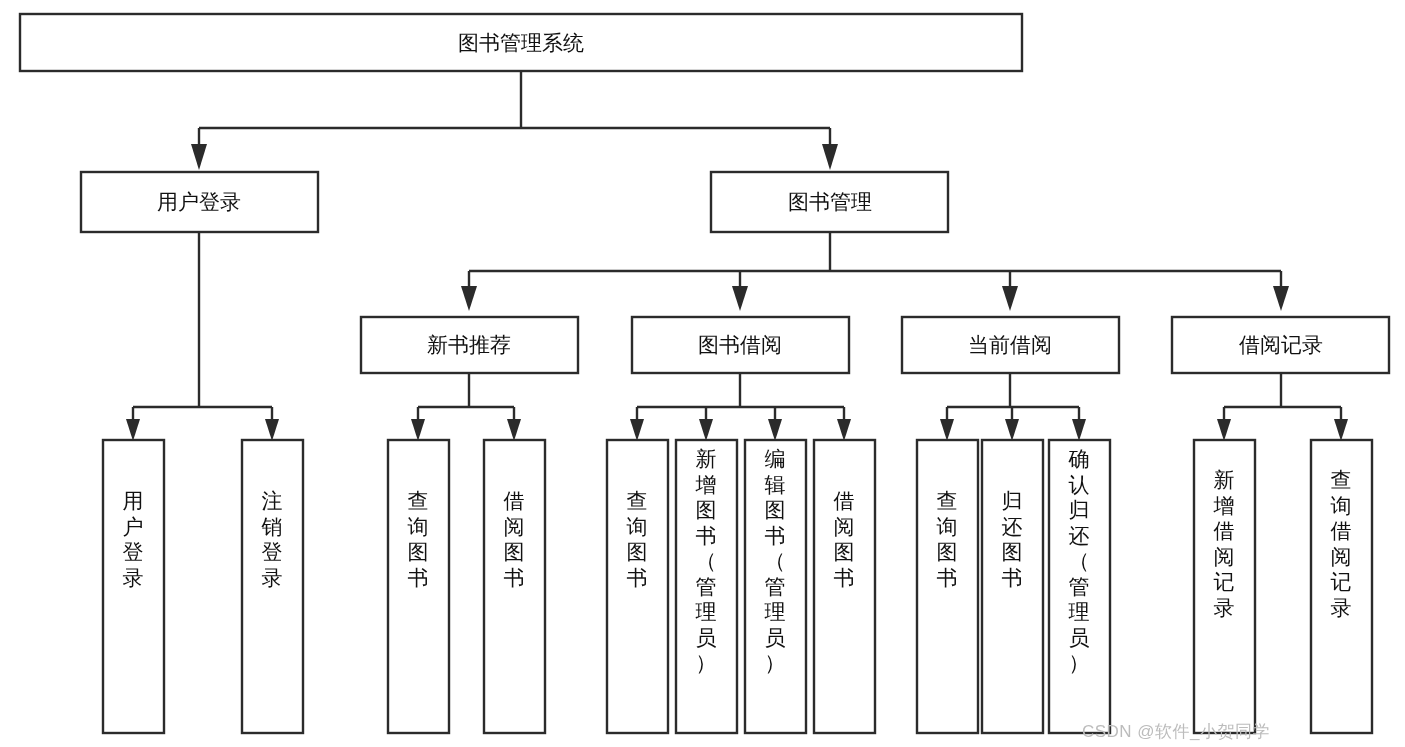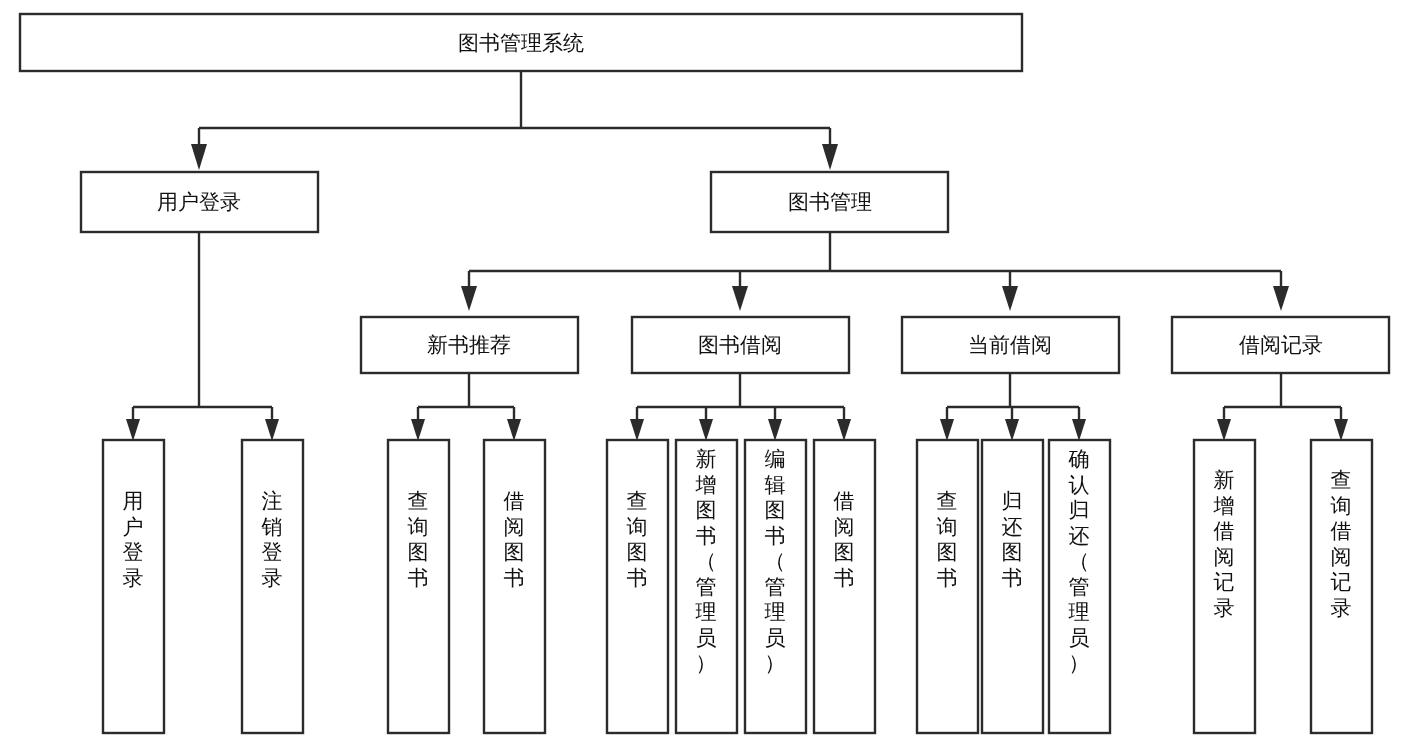--- a/index.html
+++ b/index.html
@@ -247,14 +247,15 @@
       <text class="node-label-v" x="1224" y="487"><tspan x="1224" y="487">新</tspan><tspan x="1224" y="512.5">增</tspan><tspan x="1224" y="538">借</tspan><tspan x="1224" y="563.5">阅</tspan><tspan x="1224" y="589">记</tspan><tspan x="1224" y="614.5">录</tspan></text>
     </g>
 
     <g>
       <rect class="node-box" x="1311" y="440" width="61" height="293"></rect>
       <text class="node-label-v" x="1341" y="487"><tspan x="1341" y="487">查</tspan><tspan x="1341" y="512.5">询</tspan><tspan x="1341" y="538">借</tspan><tspan x="1341" y="563.5">阅</tspan><tspan x="1341" y="589">记</tspan><tspan x="1341" y="614.5">录</tspan></text>
     </g>
 
   </svg>
 
+  <div class="watermark">CSDN @软件_小贺同学</div>
 
 </div>
 
 </body></html>

